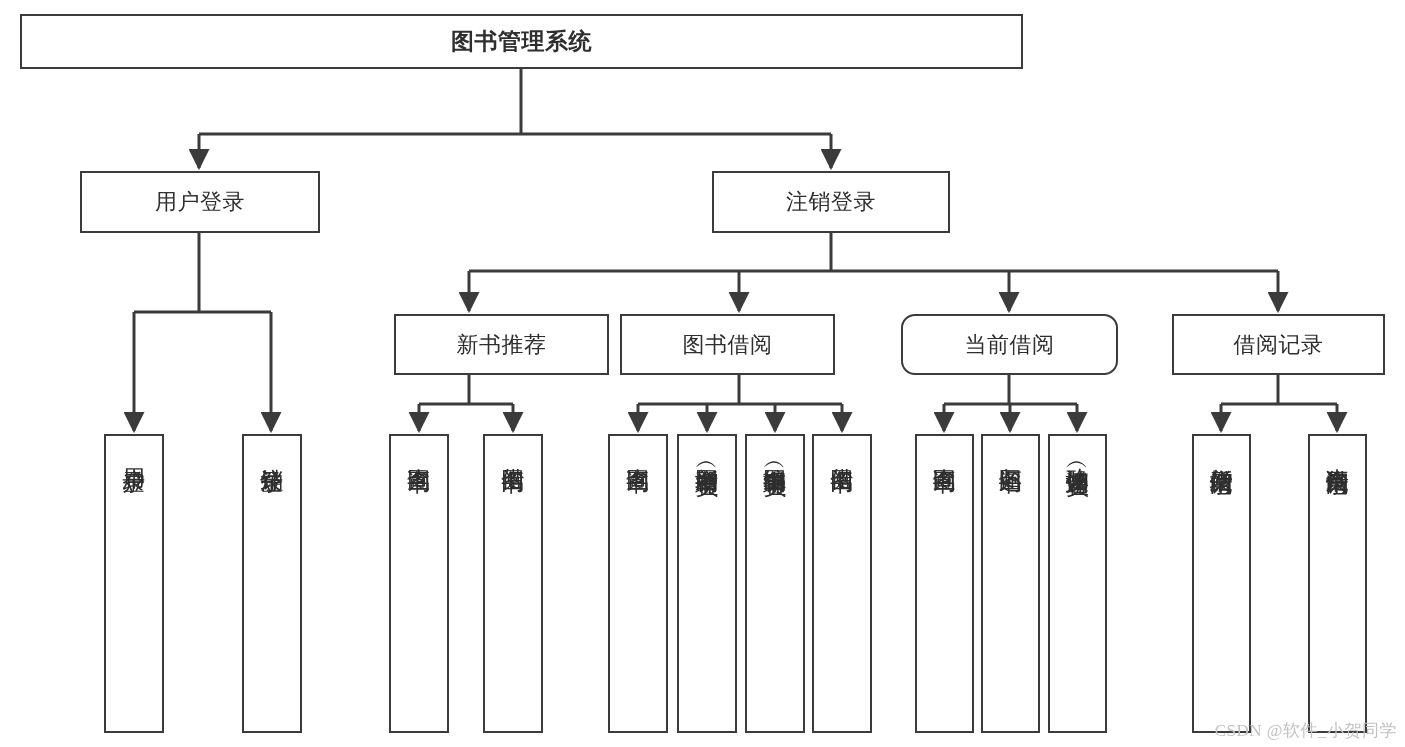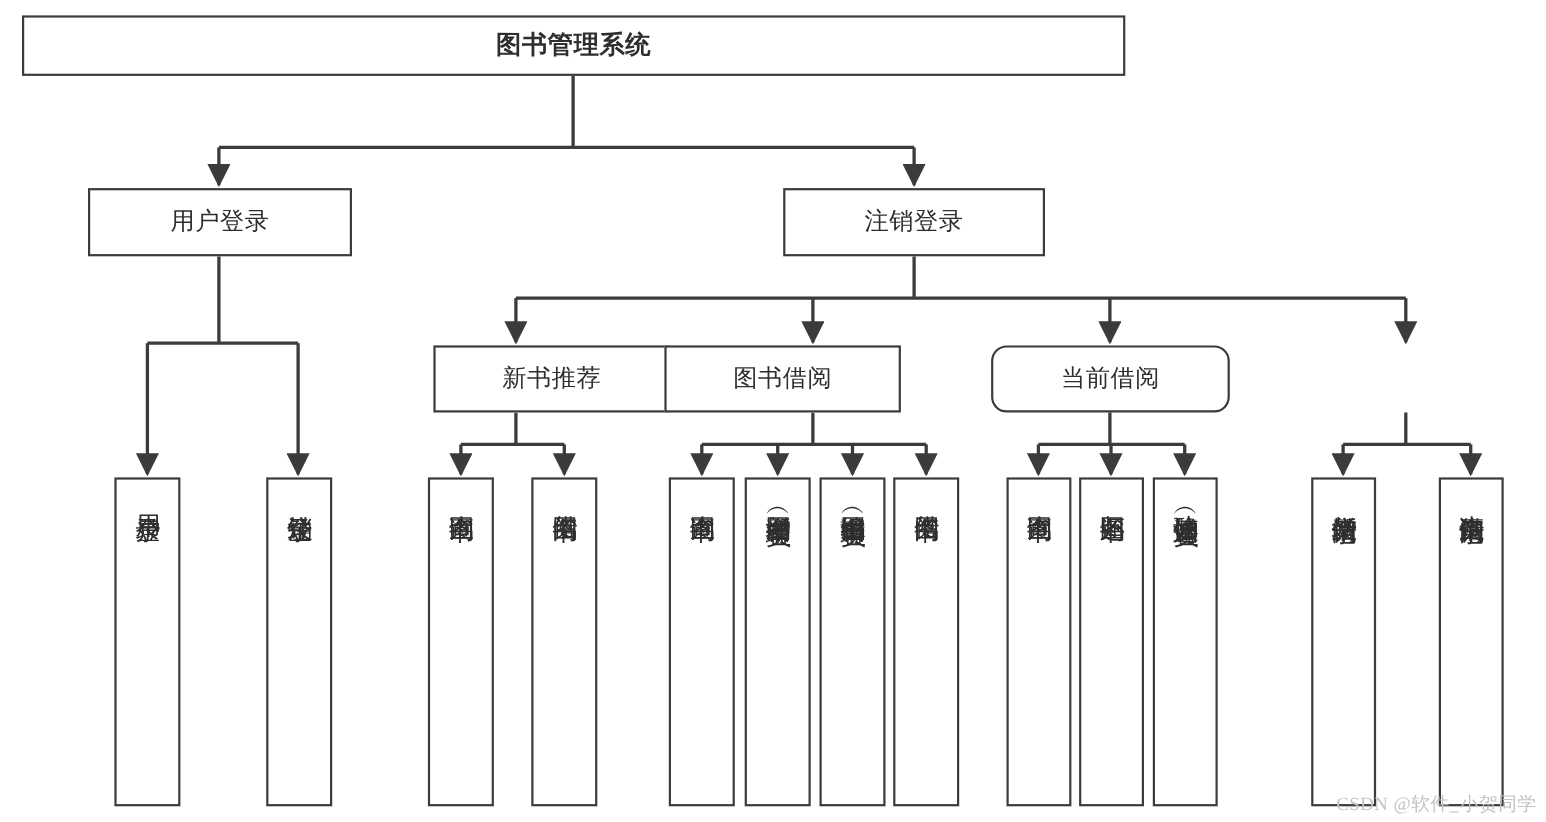--- a/index.html
+++ b/index.html
@@ -138,26 +138,29 @@
   <div class="node horizontal" style="left:80px; top:171px; width:240px; height:62px;">
     <span class="label">用户登录</span>
   </div>
   <div class="node horizontal" style="left:712px; top:171px; width:238px; height:62px;">
     <span class="label">注销登录</span>
   </div>
 
   <div class="node horizontal" style="left:362px; top:314px; width:215px; height:61px;margin-left:32px;">
     <span class="label">新书推荐</span>
   </div>
-  <div class="node horizontal" style="left:604px; top:314px; width:215px; height:61px;">
+  <div class="node horizontal" style="left:620px; top:314px; width:215px; height:61px;">
     <span class="label">图书借阅</span>
   </div>
   <div class="node horizontal" style="left:901px; top:314px; width:217px; height:61px;border-radius:14px;">
     <span class="label">当前借阅</span>
   </div>
+  <div class="node horizontal" style="left:1172px; top:314px; width:213px; height:61px;">
+    <span class="label">借阅记录</span>
+  </div>
 
   <div class="node vertical" style="left:104px; top:434px; width:60px; height:299px;">
     <span class="label">用户登录</span>
   </div>
   <div class="node vertical" style="left:242px; top:434px; width:60px; height:299px;">
     <span class="label">注销登录</span>
   </div>
 
   <div class="node vertical" style="left:389px; top:434px; width:60px; height:299px;">
     <span class="label">查询图书</span>

